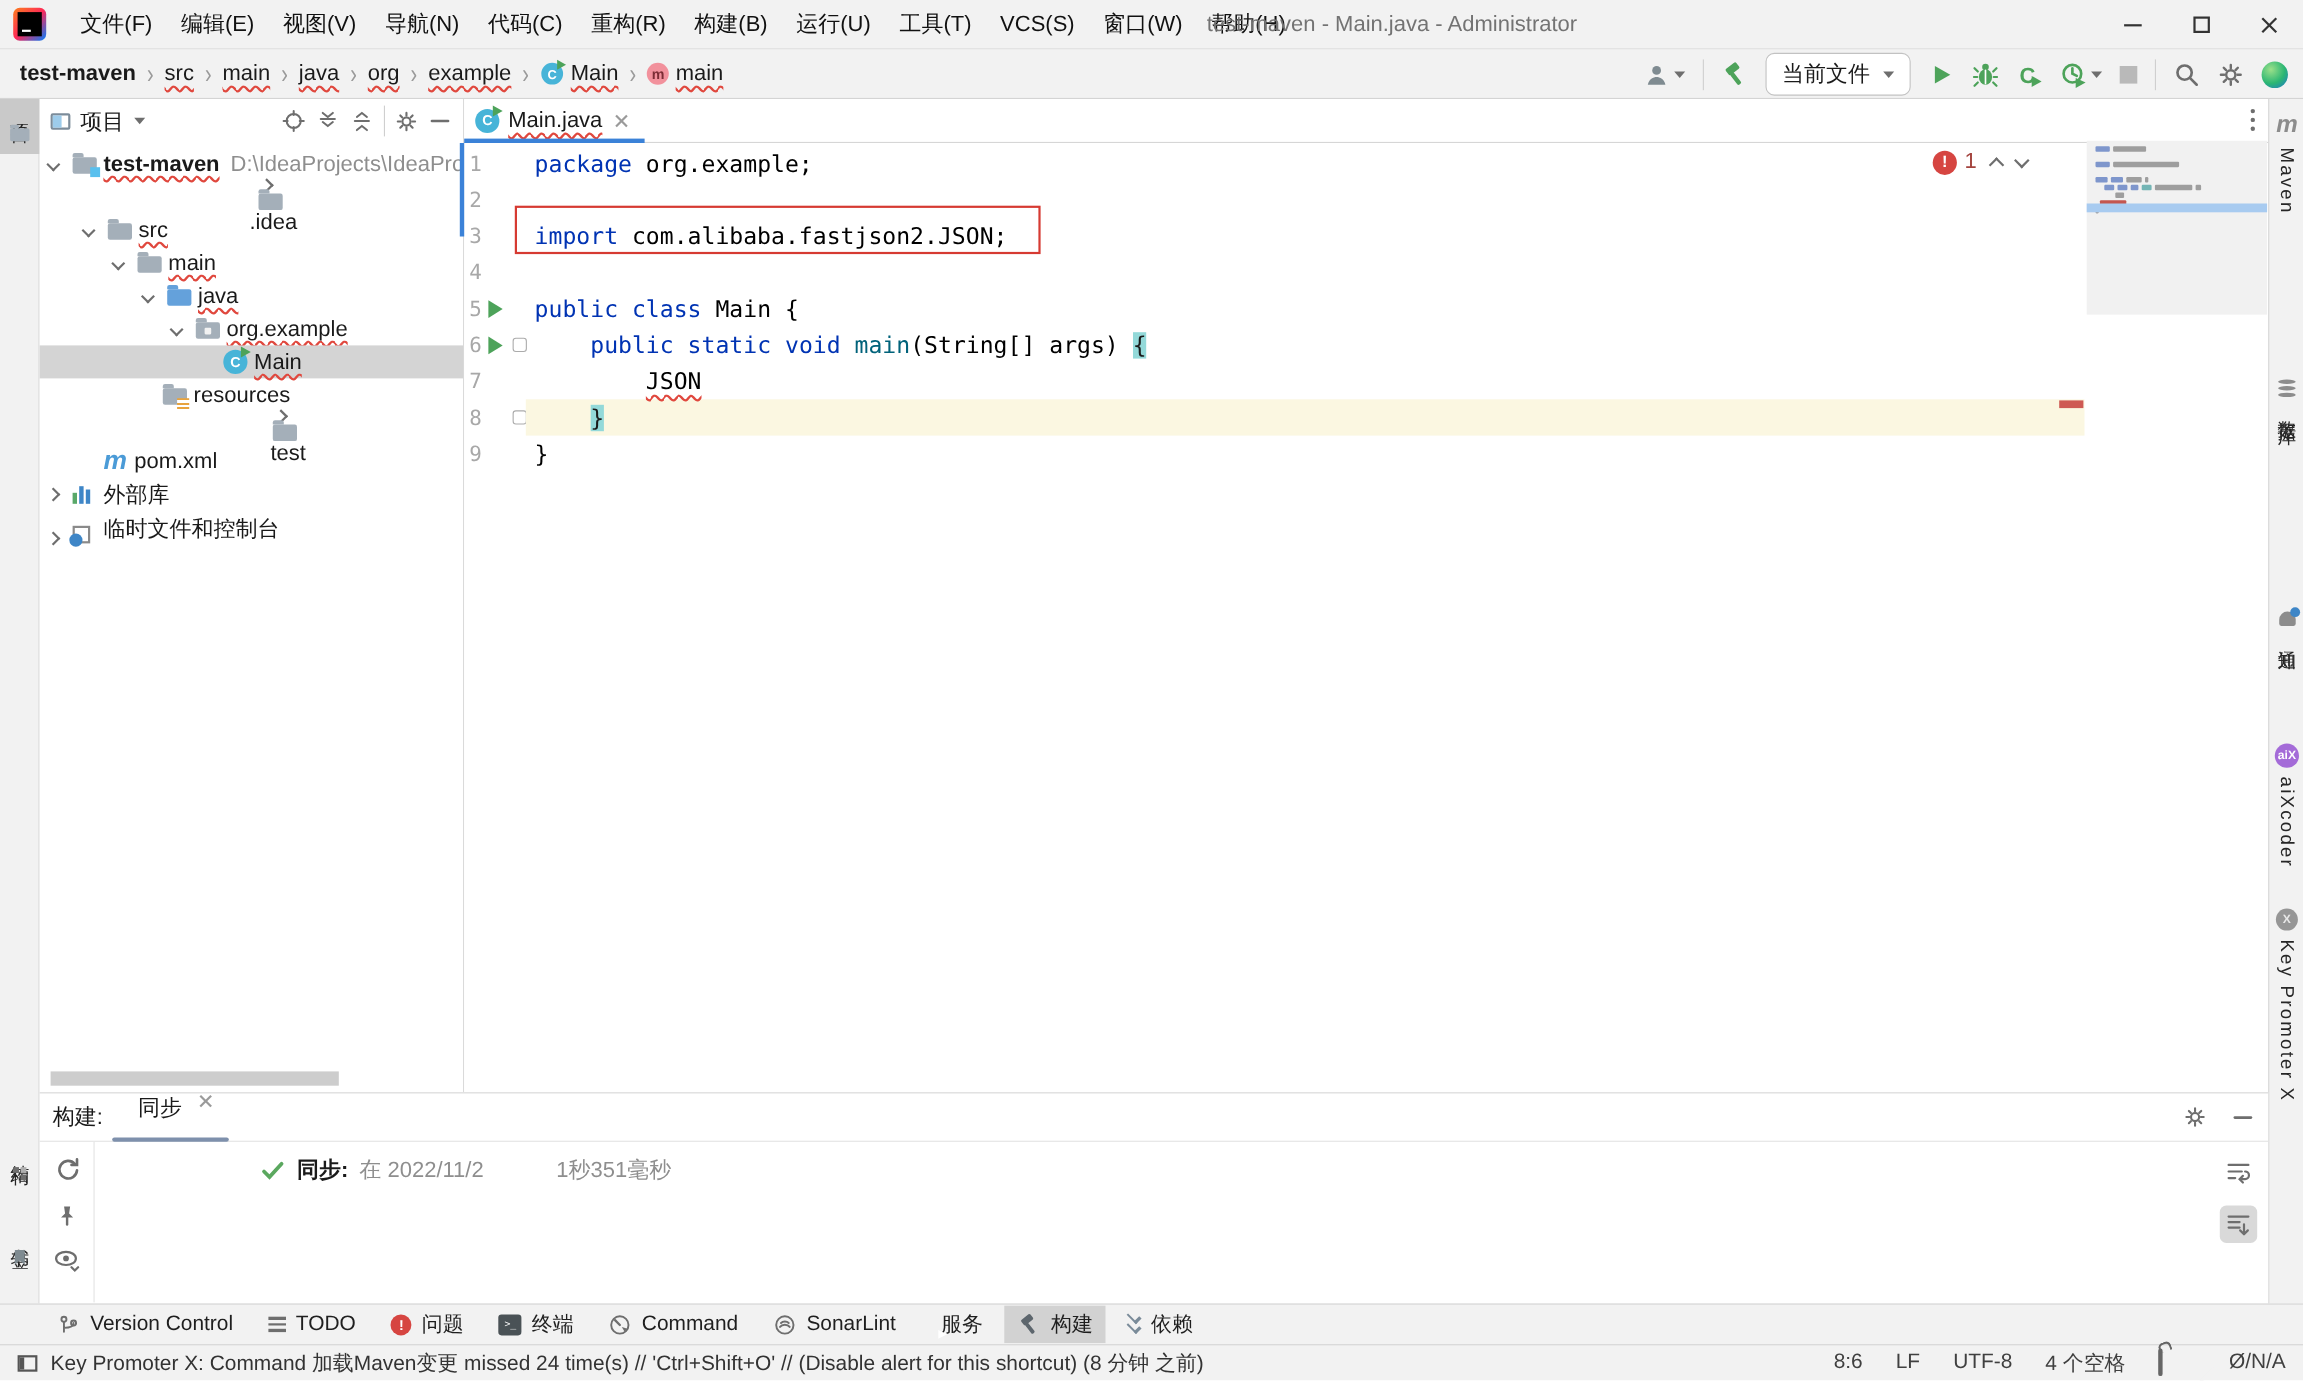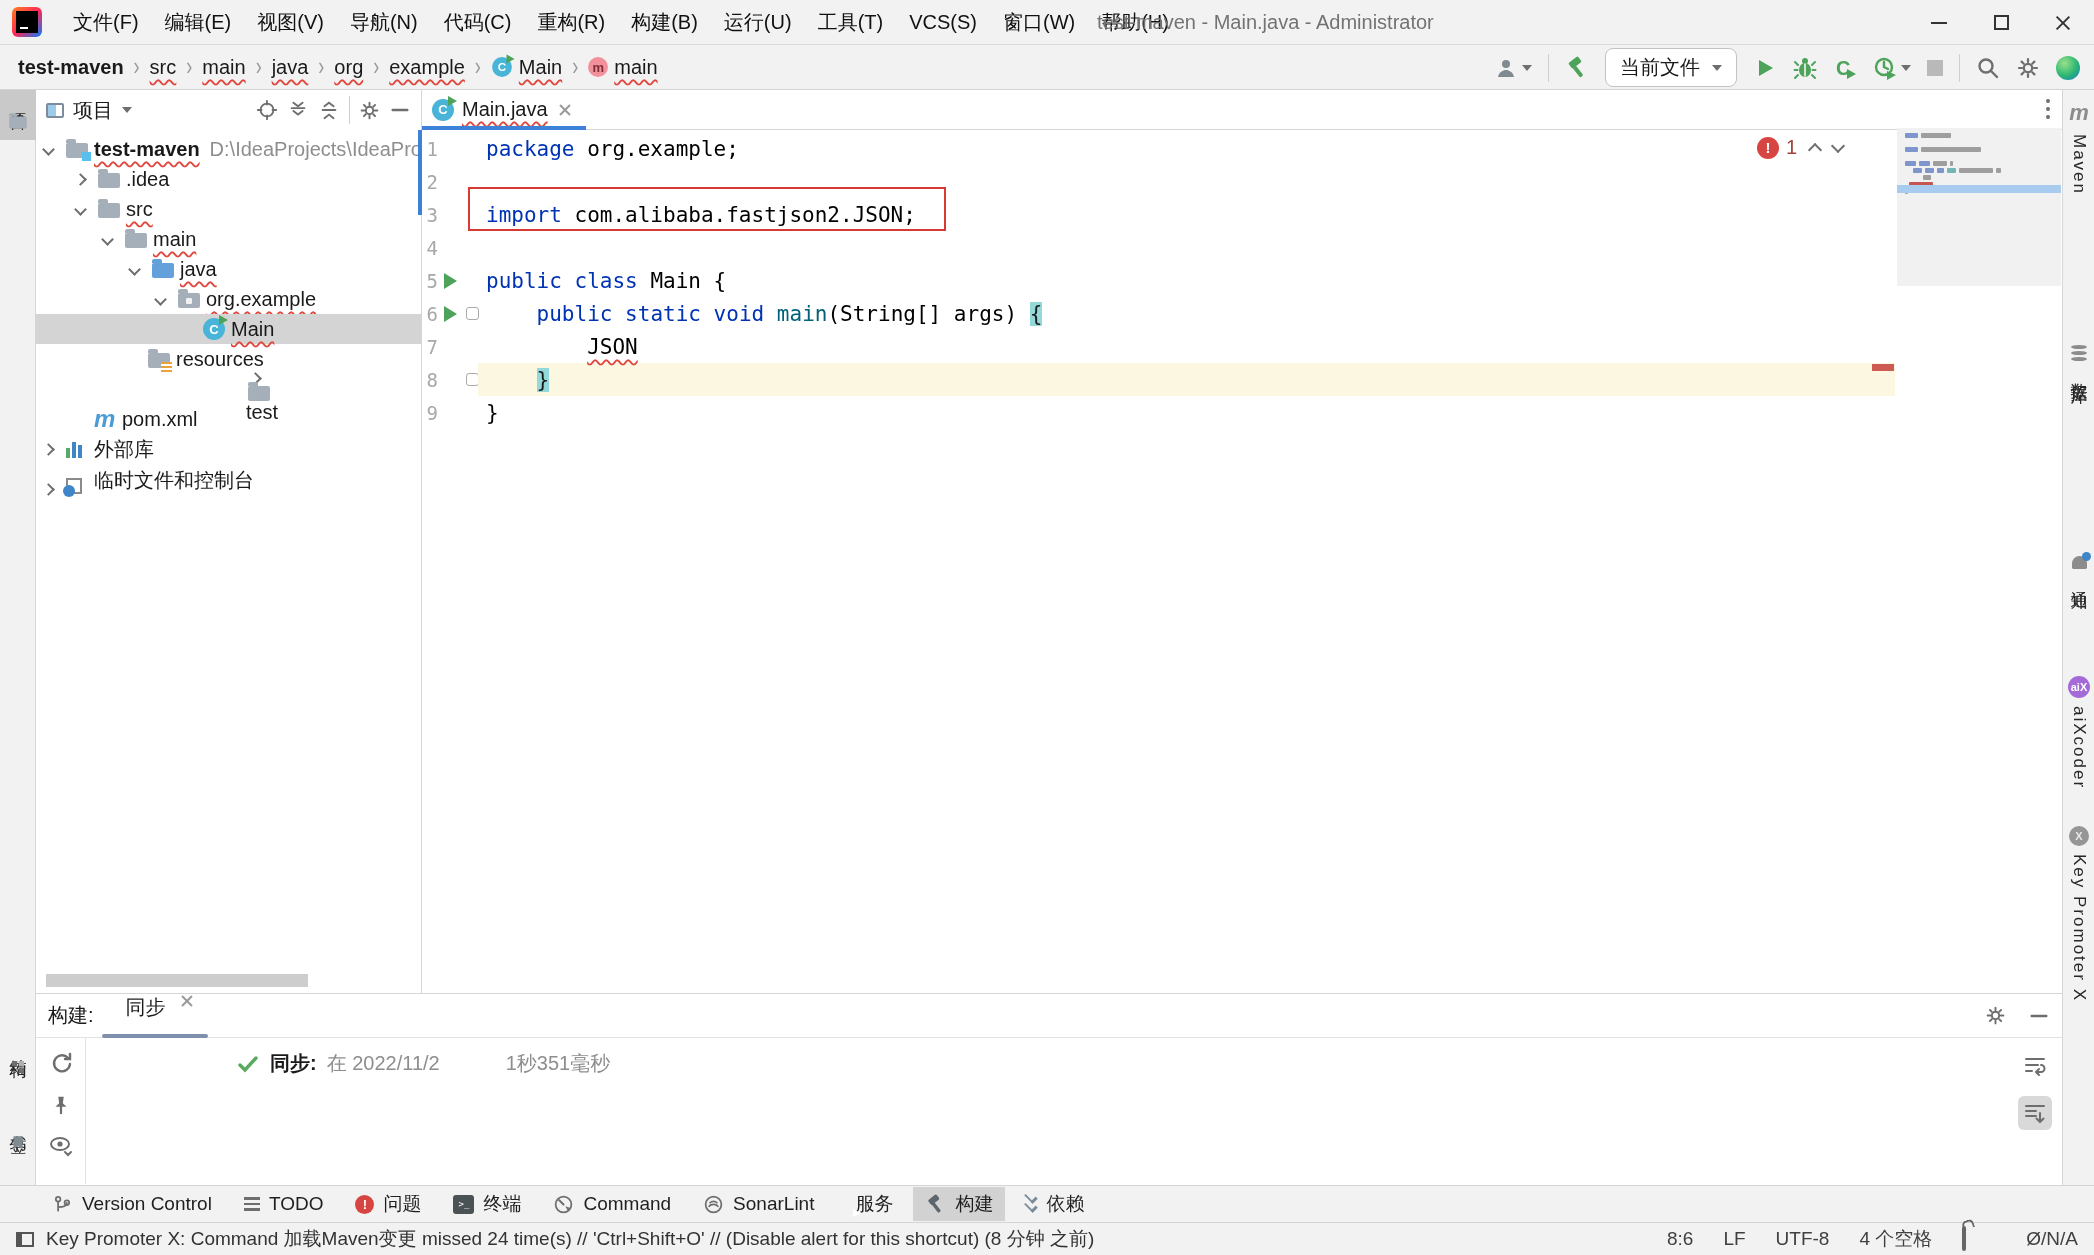--- a/index.html
+++ b/index.html
@@ -380,21 +380,21 @@
         <div class="tree-row" style="padding-left: 8px;">
           <span class="tr-chev">
             <span class="chev d"></span>
           </span>
           <span class="tr-icon">
             <span class="ic-folder proj"></span>
           </span>
           <span class="tr-label bold sq">test-maven</span>
           <span class="tr-path">D:\IdeaProjects\IdeaProje</span>
         </div>
-        <div class="tree-row" style="padding-left: 40px;">
+        <div class="tree-row" style="padding-left: 40px; flex-direction: column;">
           <span class="tr-chev">
             <span class="chev r"></span>
           </span>
           <span class="tr-icon">
             <span class="ic-folder"></span>
           </span>
           <span class="tr-label">.idea</span>
         </div>
         <div class="tree-row" style="padding-left: 40px;">
           <span class="tr-chev">

